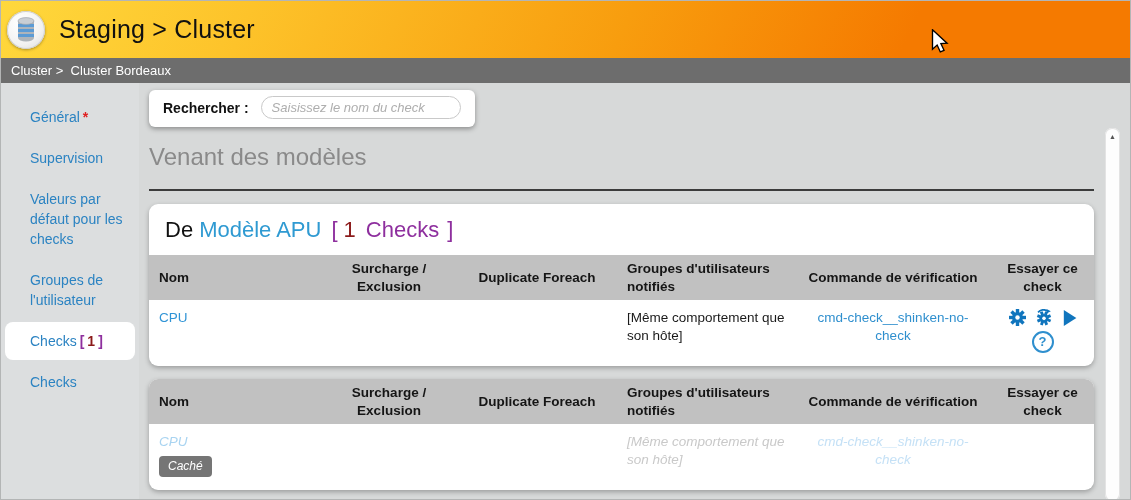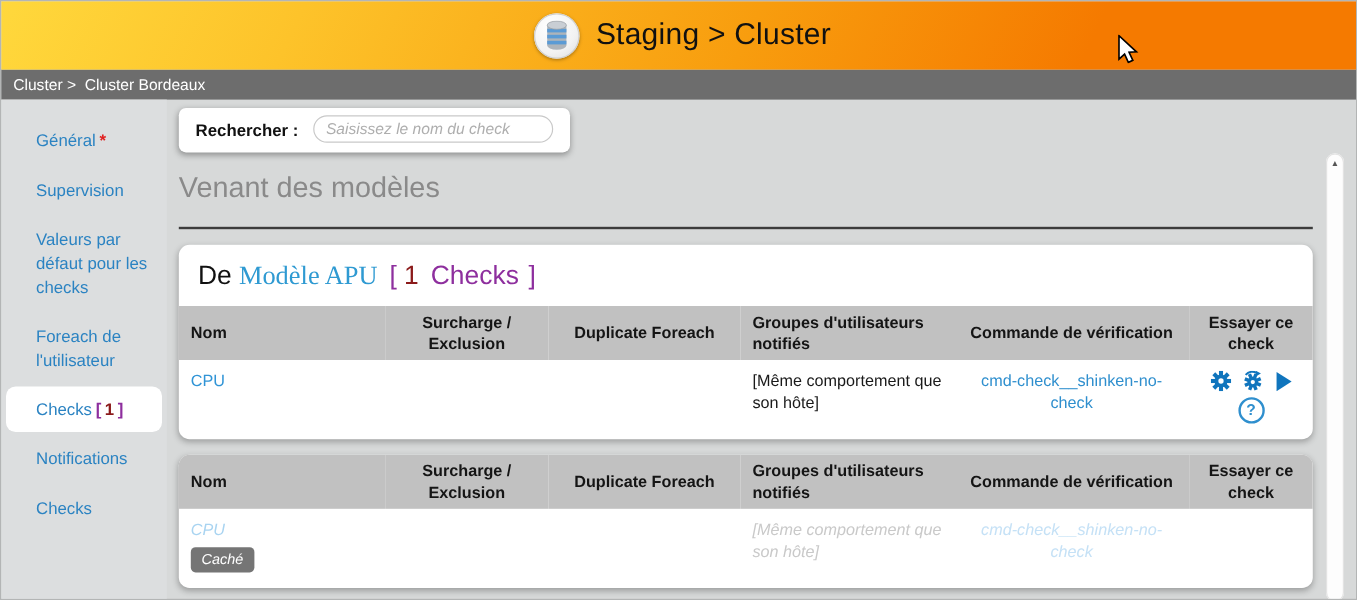--- a/index.html
+++ b/index.html
@@ -8,21 +8,21 @@
     font-family:"Liberation Sans","DejaVu Sans",sans-serif;
     background:#d7d9d9; overflow:hidden;
     -webkit-font-smoothing:antialiased;
   }
   .page { position:relative; width:1131px; height:500px; border:1px solid #b3b5b5; overflow:hidden; }
 
   
   .app-header {
     height:57px;
     background:linear-gradient(115deg,#ffd83c 0%,#fdc32a 22%,#f89d0e 55%,#f57a00 80%);
-    display:flex; align-items:center; padding-left:6px; position:relative;justify-content:center;
+    display:flex; align-items:center; padding-left:6px; position:relative;
   }
   .app-badge {
     width:38px; height:38px; border-radius:50%;
     background:radial-gradient(circle at 35% 30%, #ffffff 0%, #f2f2f2 60%, #d9d9d9 100%);
     box-shadow:0 1px 3px rgba(0,0,0,.35), inset 0 0 0 1px #cfcfcf;
     display:flex; align-items:center; justify-content:center;
   }
   .app-title { margin-left:14px; font-size:25px; color:#111; letter-spacing:.2px; }
 
   
@@ -65,21 +65,21 @@
     margin-top:16px; font-size:24px; color:#8a8a8a;
     border-bottom:2px solid #3c3c3c; padding-bottom:18px; font-weight:normal;
   }
 
   
   .model-card {
     background:#fff; border-radius:9px; box-shadow:0 2px 5px rgba(0,0,0,.28);
     width:945px; margin-top:13px; overflow:hidden;
   }
   .card-title { padding:13px 16px 12px 16px; font-size:22px; color:#111; }
-  .model-link { color:#2f9ad2; text-decoration:none; margin-left:6px; cursor:pointer;font-family:Liberation Serif, serif; }
+  .model-link { color:#2f9ad2; text-decoration:none; margin-left:6px; cursor:pointer; }
   .t-bracket { color:#8e2f9e; margin-left:10px; }
   .t-bracket.close { margin-left:8px; }
   .t-count { color:#8b1a1a; margin-left:6px; }
   .t-word { color:#8e2f9e; margin-left:10px; }
 
   table { width:100%; border-collapse:collapse; table-layout:fixed; }
   th {
     background:#c1c1c1; color:#151515; font-size:13.5px; text-align:left;
     padding:5px 10px; line-height:1.3; font-weight:bold; vertical-align:middle;
   }
@@ -149,27 +149,24 @@
       <div class="side-item">
         <span>Général</span><span class="s-req">*</span>
       </div>
       <div class="side-item">
         <span>Supervision</span>
       </div>
       <div class="side-item">
         <span>Valeurs par défaut pour les checks</span>
       </div>
       <div class="side-item">
-        <span>Foreach de l'utilisateur</span>
+        <span>Groupes de l'utilisateur</span>
       </div>
       <div class="side-item active">
         <span>Checks</span><span class="s-bracket">[</span><span class="s-count">1</span><span class="s-bracket">]</span>
-      </div>
-      <div class="side-item">
-        <span>Notifications</span>
       </div>
       <div class="side-item">
         <span>Checks</span>
       </div>
     </div>
 
     <div class="main">
 
       <div class="search-card">
         <span class="search-label">Rechercher :</span>

